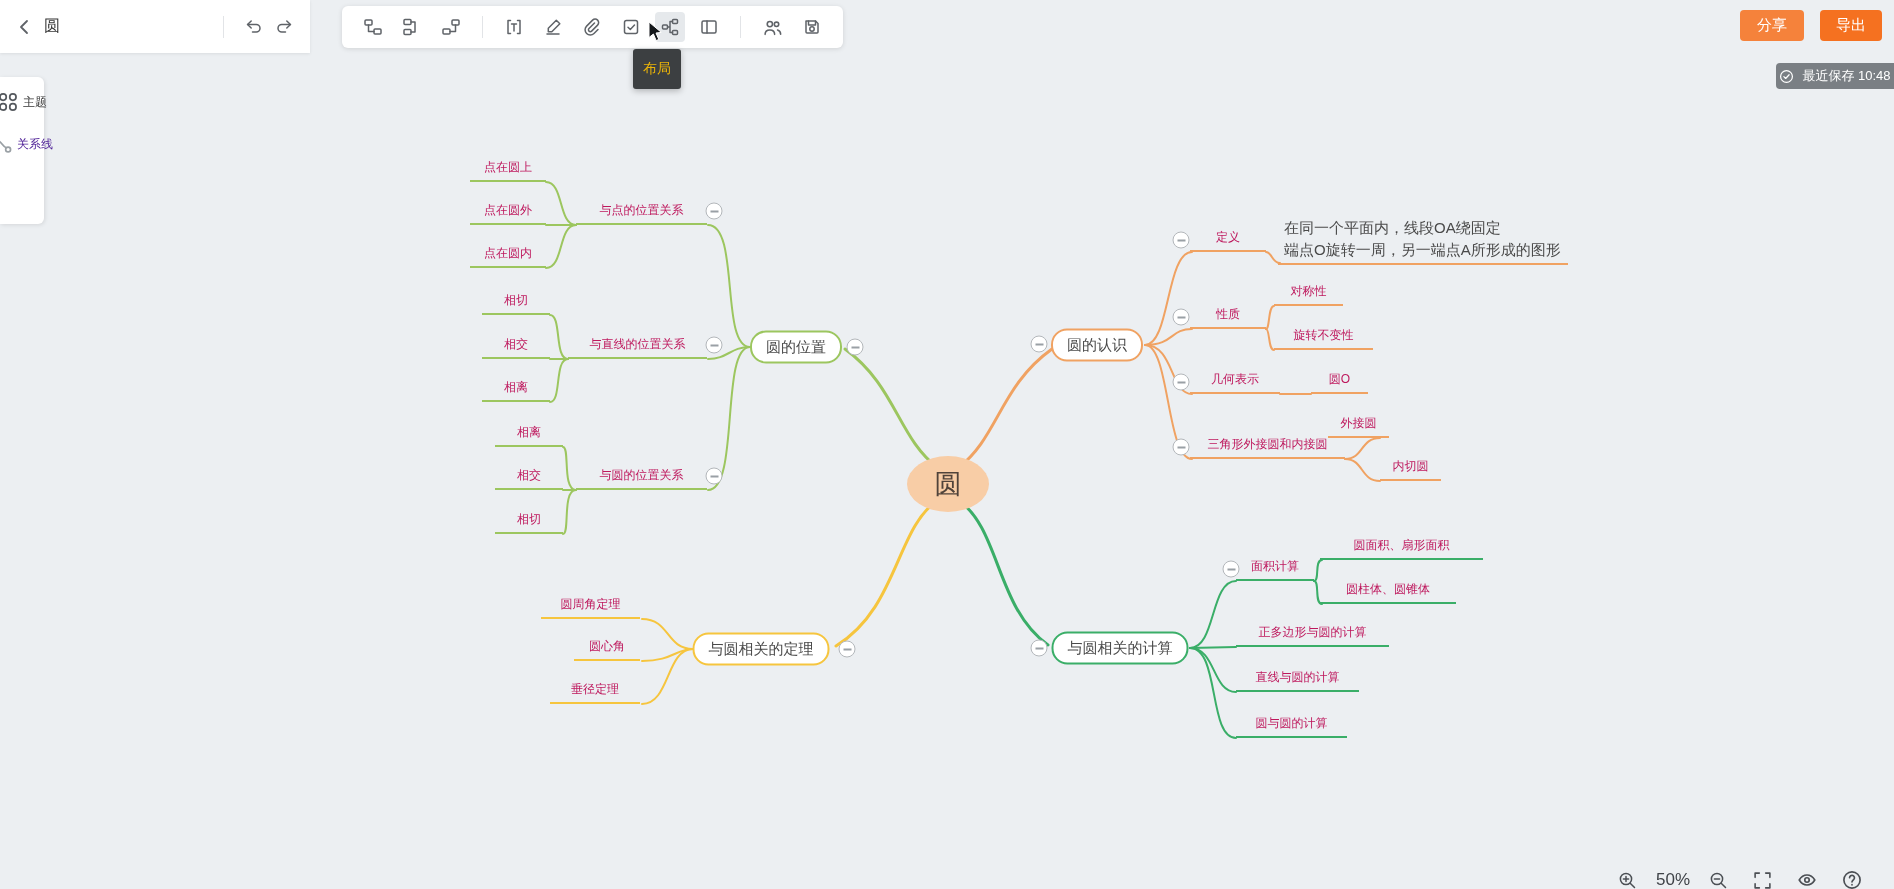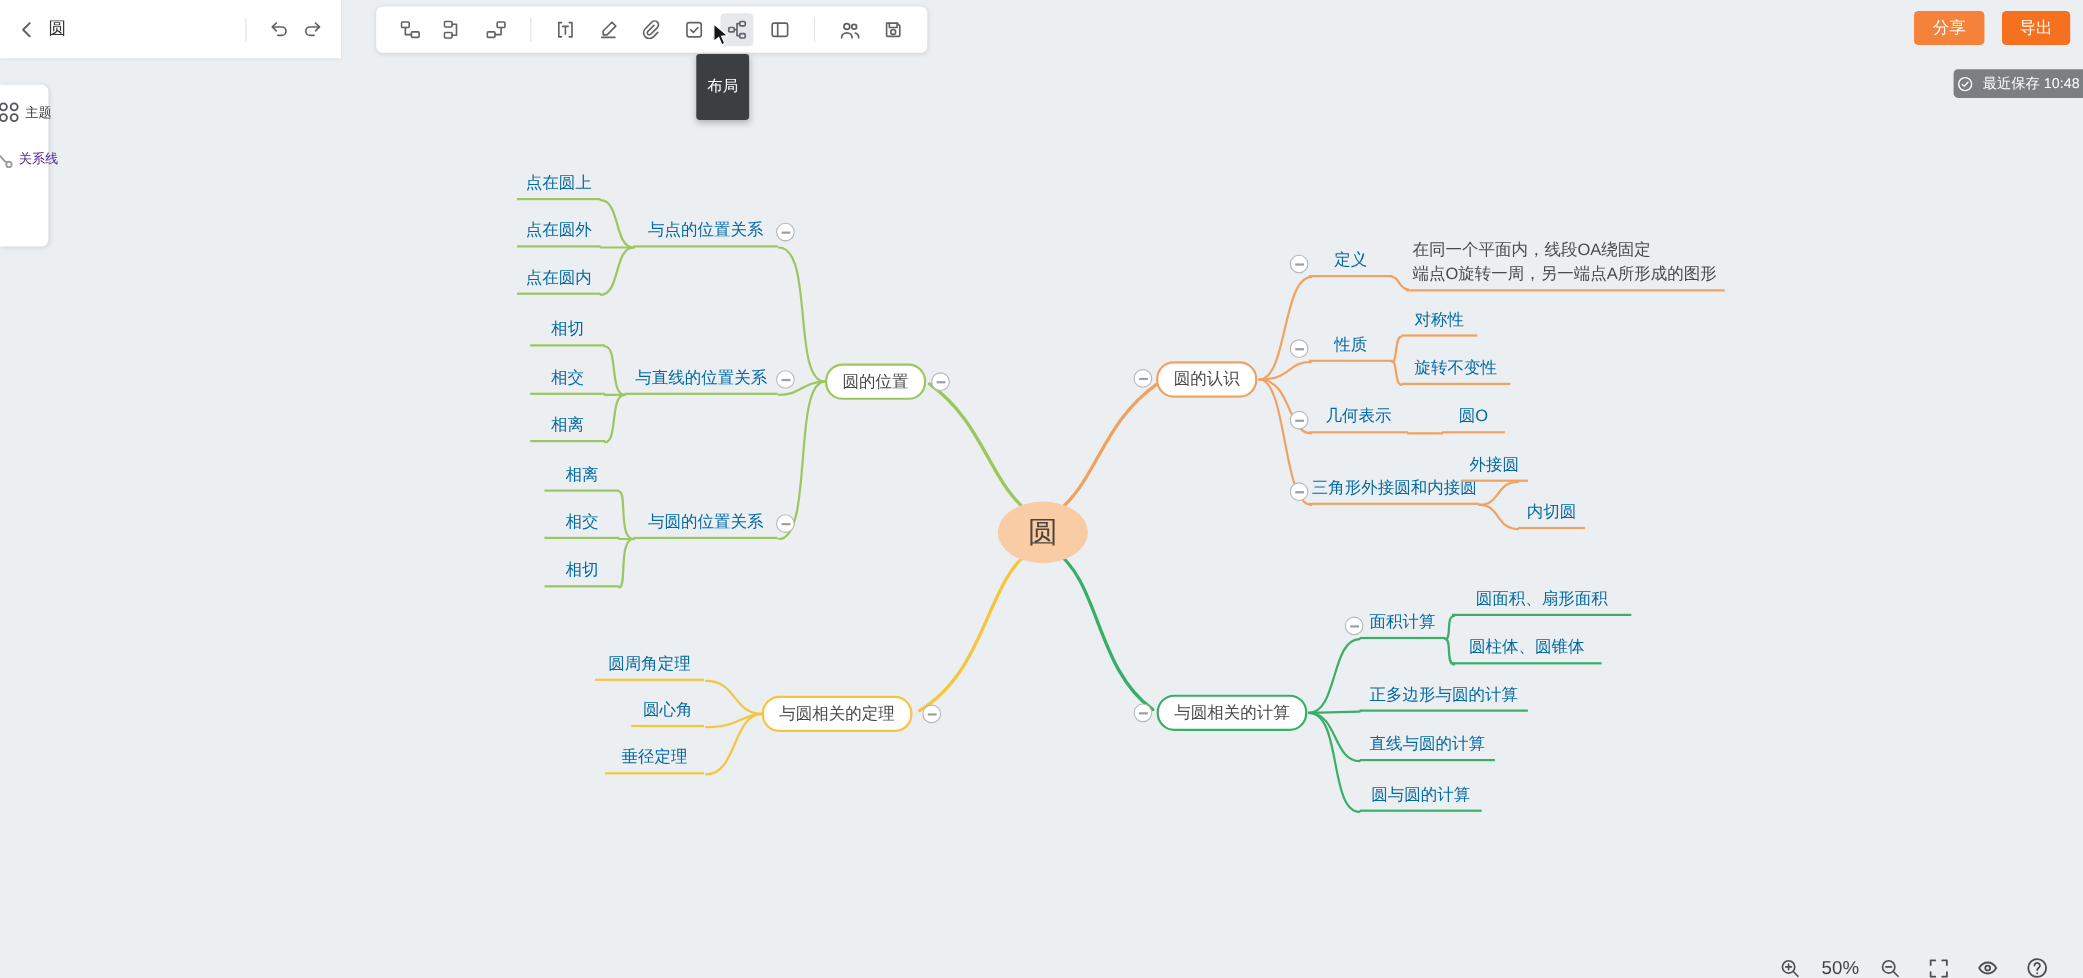--- a/index.html
+++ b/index.html
@@ -17,42 +17,42 @@
   .iconbtn svg{stroke:#5f6368;fill:none;stroke-width:1.5;stroke-linecap:round;stroke-linejoin:round}
   .leftbar .title{font-size:16px;color:#333;margin-left:4px}
   .vdiv{width:1px;height:22px;background:#e2e4e7;margin:0 14px}
   .toolbar{left:342px;top:6px;height:42px;background:#fff;border-radius:6px;box-shadow:0 1px 5px rgba(0,0,0,.12);display:flex;align-items:center;padding:0 16px;gap:9px;z-index:20}
   .toolbar .vdiv{margin:0 7px}
   .iconbtn.active{background:#e6e9ec}
   .pillbtn{border:none;cursor:pointer;color:#fff;font-size:15px;border-radius:4px;z-index:20;font-family:Liberation Serif, serif}
   .share{left:1740px;top:10px;width:64px;height:31px;background:var(--share_bg)}
   .export{left:1820px;top:10px;width:62px;height:31px;background:var(--export_bg)}
   .savedbadge{left:1776px;top:63px;width:118px;height:26px;background:rgba(106,111,116,.88);border-radius:4px 0 0 4px;display:flex;align-items:center;justify-content:center;gap:8px;color:#fff;font-size:13px;z-index:20}
-  .tooltip{left:633px;top:49px;background:#3c3f41;color:#ffffff;font-size:14px;padding:21px 10px;border-radius:3px;box-shadow:0 2px 6px rgba(0,0,0,.25);z-index:30}
+  .tooltip{left:633px;top:49px;background:#3c3f41;color:#eab308;font-size:14px;padding:11px 10px;border-radius:3px;box-shadow:0 2px 6px rgba(0,0,0,.25);z-index:30}
   .cursor{left:648px;top:21px;z-index:31}
   
   .sidepanel{left:0;top:77px;width:44px;height:147px;background:#fff;border-radius:0 6px 6px 0;box-shadow:1px 1px 4px rgba(0,0,0,.10);display:flex;flex-direction:column;align-items:center;padding-top:14px;gap:20px;z-index:15}
   .sideitem{border:none;background:transparent;cursor:pointer;display:flex;flex-direction:row;align-items:center;gap:4px;font-family:inherit}
   .sideitem .lbl{font-size:12px;color:#333;white-space:nowrap}
   .sideitem.dim .lbl{color:#4c1d95}
   .sideitem svg{stroke:#55595e;fill:none;stroke-width:1.4}
   .sideitem.dim svg{stroke:#9aa0a5}
   
   .statusbar{left:1612px;top:864px;display:flex;align-items:center;gap:13px;z-index:15}
   .statusbar .iconbtn svg{stroke:#4b4f54;stroke-width:1.5}
   .zoomtext{font-size:17px;color:#3f4348}
   
   .wires{left:0;top:0;z-index:1}
   .wires path{fill:none;stroke-linecap:round;stroke-width:2px}
   .wires .main{stroke-width:3px}
   .wg{stroke:var(--green)} .wy{stroke:var(--yellow)} .wo{stroke:var(--orange)} .wd{stroke:var(--dgreen)}
   .central{left:948px;top:484px;width:82px;height:56px;transform:translate(-50%,-50%);background:var(--central_fill);border-radius:50%;display:flex;align-items:center;justify-content:center;font-size:27px;color:#50433a;z-index:6;cursor:pointer}
   .box{position:absolute;transform:translate(-50%,-50%);background:#fff;border:2px solid;border-radius:16px;padding:5px 14px;font-size:15px;color:#4a4a4a;white-space:nowrap;z-index:5;cursor:pointer}
   .bg{border-color:var(--green)} .by{border-color:var(--yellow)} .bo{border-color:var(--orange)} .bd{border-color:var(--dgreen)}
-  .ln{position:absolute;height:28px;line-height:26px;border-bottom:2px solid;font-size:15px;color:#0369a1;text-align:center;white-space:nowrap;z-index:4;cursor:pointer}
+  .ln{position:absolute;height:28px;line-height:26px;border-bottom:2px solid;font-size:12px;color:#be185d;text-align:center;white-space:nowrap;z-index:4;cursor:pointer}
   .g{border-color:var(--green)} .y{border-color:var(--yellow)} .o{border-color:var(--orange)} .d{border-color:var(--dgreen)}
   .defblock{position:absolute;left:1278px;top:217px;width:290px;border-bottom:2px solid var(--orange);font-size:15px;line-height:22px;color:#4a4a4a;text-align:left;padding:0 0 2px 6px;z-index:4;cursor:pointer}
   .minus{position:absolute;width:17px;height:17px;transform:translate(-50%,-50%);border:1px solid #b3b7bb;border-radius:50%;background:#fff;display:flex;align-items:center;justify-content:center;z-index:7;cursor:pointer;padding:0}
   .minus i{display:block;width:8px;height:2px;background:#9aa0a5}
 </style>
 </head>
 <body>
 
 <svg class="abs wires" width="1894" height="889">
   <g class="wg">

